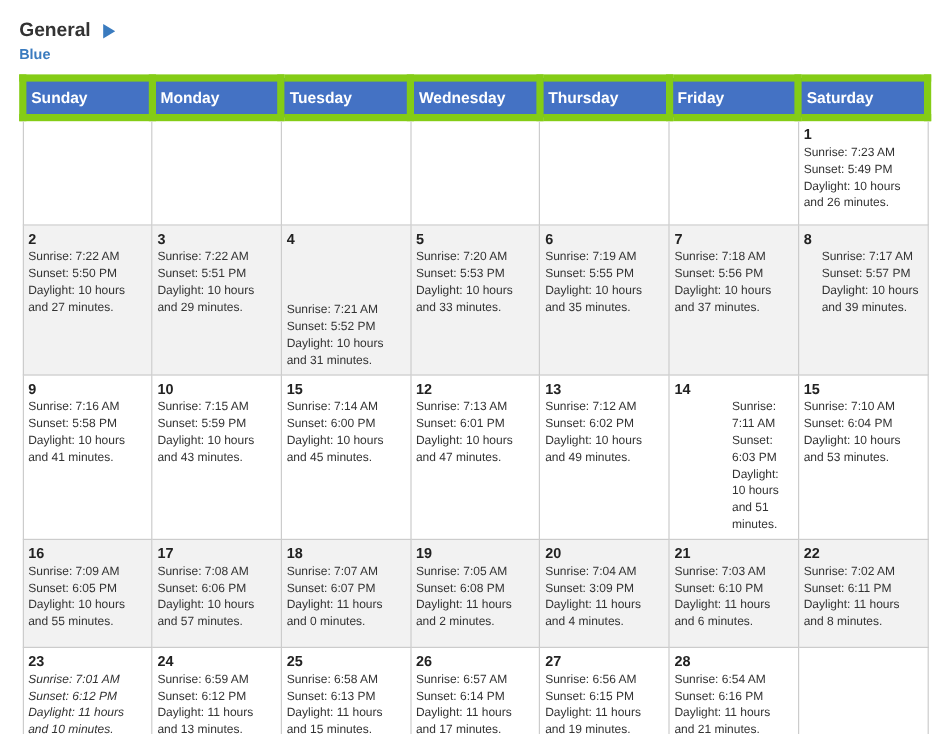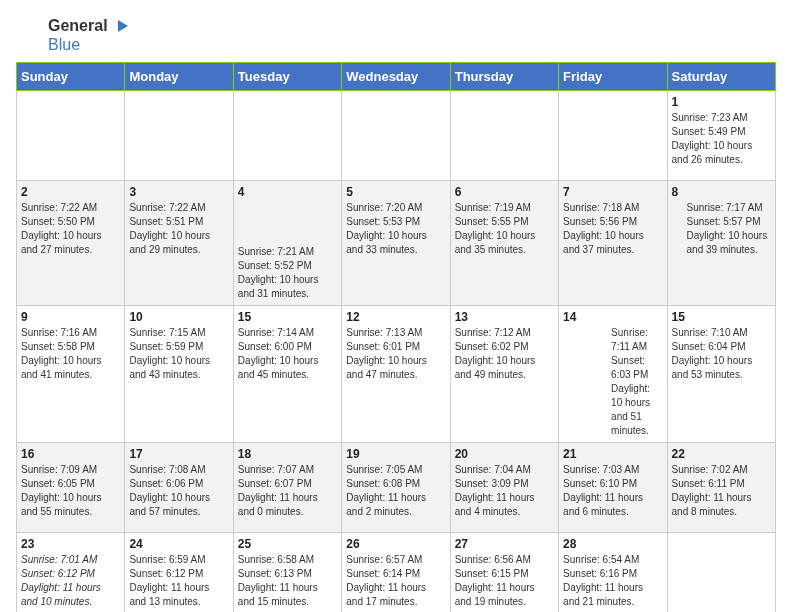--- a/index.html
+++ b/index.html
@@ -8,21 +8,20 @@
       background: #fff;
       width: 792px;
       min-height: 612px;
       padding: 16px;
     }
     .header {
       display: flex;
       align-items: flex-start;
       justify-content: space-between;
       margin-bottom: 8px;
-      margin-left: 32px;
     }
     .logo {
       display: flex;
       align-items: center;
       gap: 4px;
     }
     .title-block {
       text-align: right;
     }
     .month-title {
@@ -39,21 +38,21 @@
       width: 100%;
       border-collapse: collapse;
     }
     thead th {
       background: #4472c4;
       color: #fff;
       font-size: 13px;
       font-weight: bold;
       padding: 6px 4px;
       text-align: left;
-      border: 1px solid #84cc16;
+      border: 6px solid #84cc16;
     }
     tbody td {
       vertical-align: top;
       border: 1px solid #ccc;
       padding: 4px 4px;
       font-size: 10.5px;
       color: #222;
       width: calc(100% / 7);
       height: 90px;
     }
@@ -80,21 +79,21 @@
 
 <div class="header">
   <div class="logo">
   <div style="line-height:1.1;">
     <div style="display:flex;align-items:center;gap:2px;">
       <span style="font-size:16px;font-weight:bold;color:#333;">General</span>
       <svg width="20" height="20" viewBox="0 0 20 20">
         <polygon points="8,4 18,10 8,16" fill="#3a7bbf"></polygon>
       </svg>
     </div>
-    <span style="font-size:16px;font-weight:normal;color:#3a7bbf;">Blue</span>
+    <span style="font-size:12px;font-weight:bold;color:#3a7bbf;">Blue</span>
   </div>
 </div>
   <div class="title-block">
     <div class="month-title"></div>
     <div class="location-title"></div>
   </div>
 </div>
 
 <table>
   <thead>

